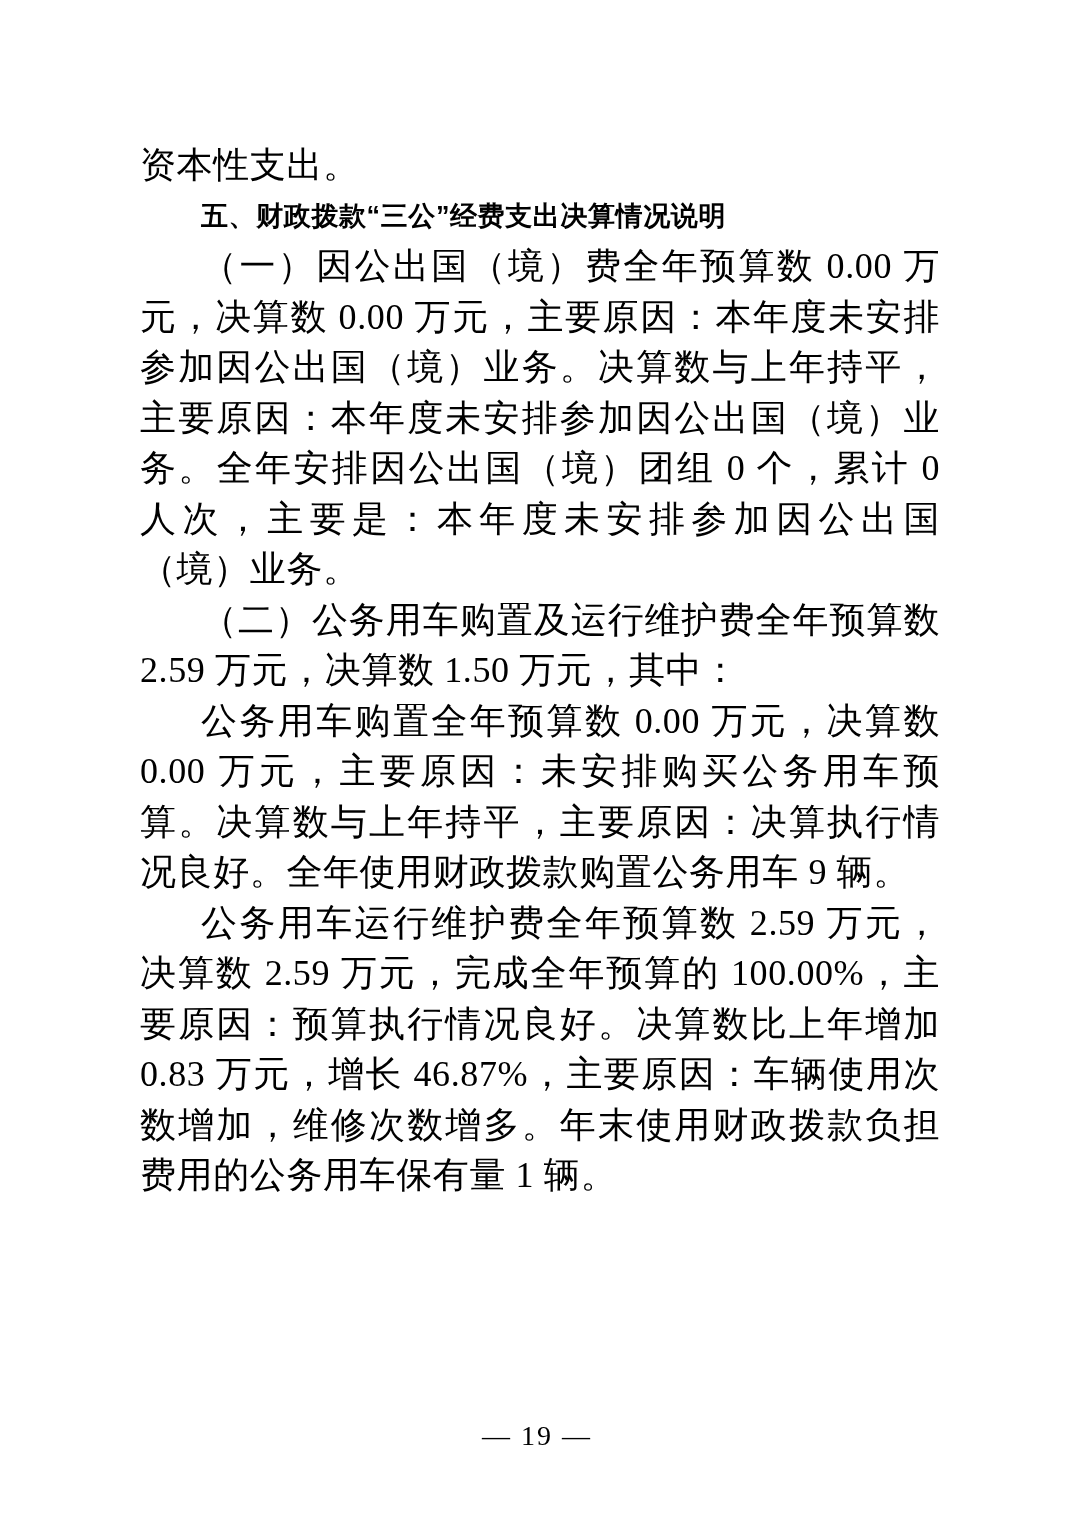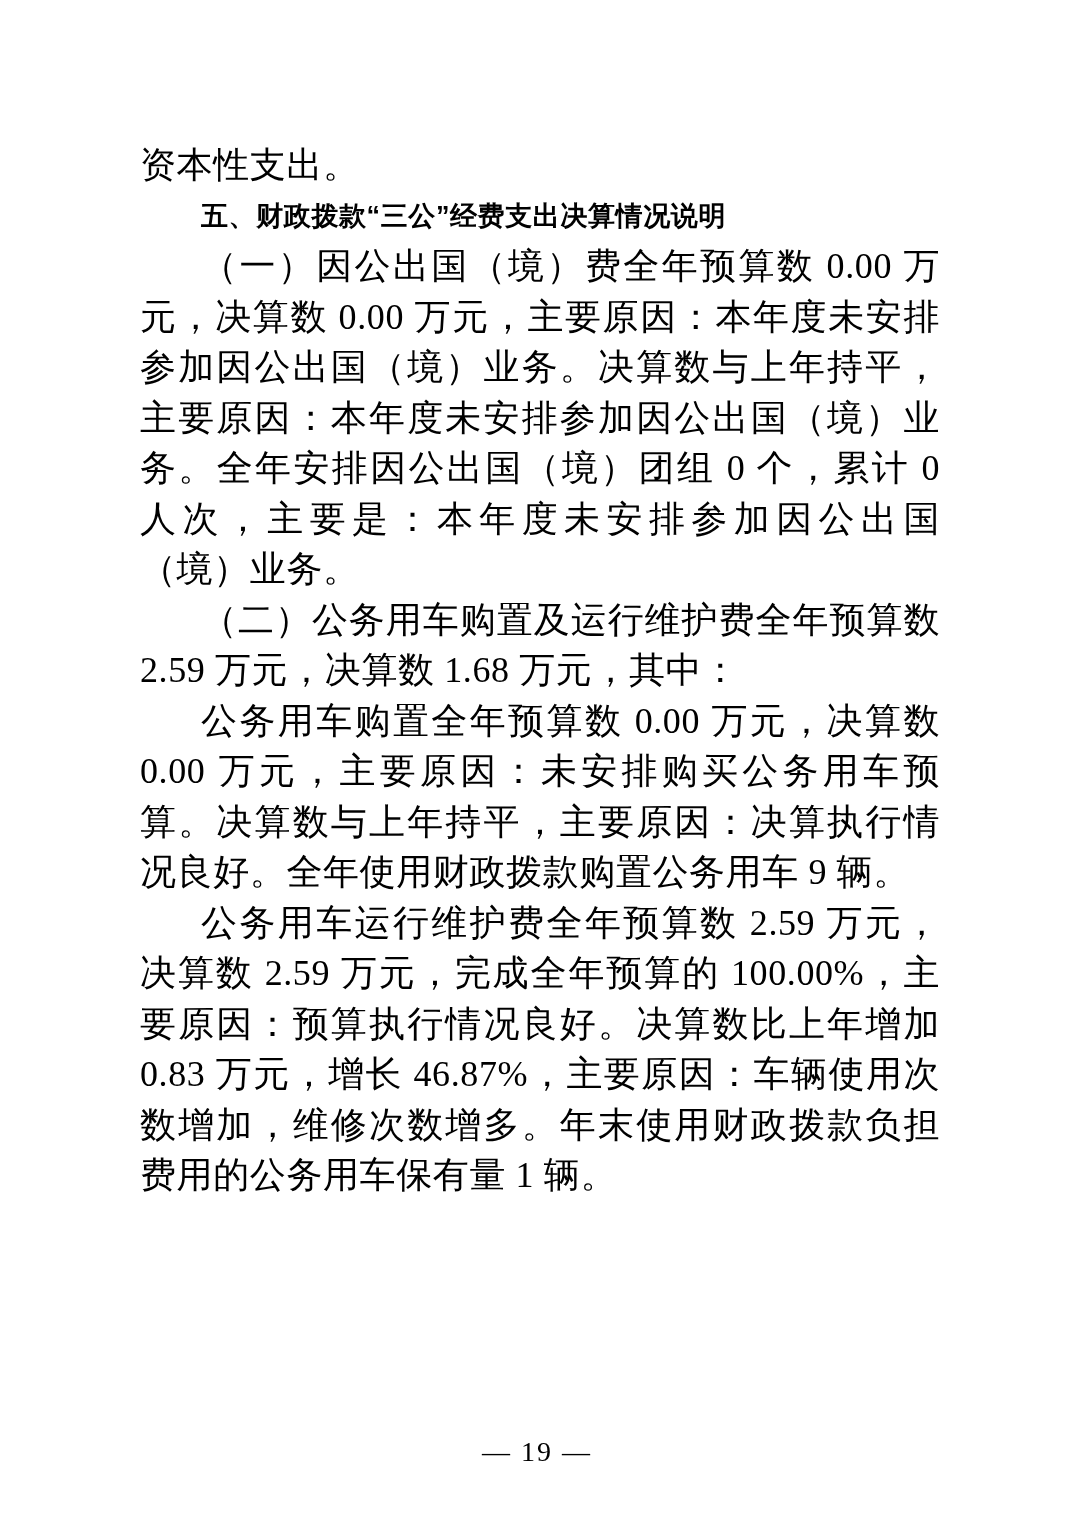--- a/index.html
+++ b/index.html
@@ -50,38 +50,37 @@
   }
   .footer {
     position: absolute;
     left: 0;
     right: 0;
     top: 1420px;
     text-align: center;
     font-size: 28px;
     letter-spacing: 2px;
     font-family: "Liberation Serif", "DejaVu Serif", serif;
-    margin-top: 16px;
   }
 </style>
 </head>
 <body>
 
 <div class="page">
 
   <div class="content">
 
     <p class="para block">资本性支出。</p>
 
     <p class="heading block">五、财政拨款“三公”经费支出决算情况说明</p>
 
 
     <p class="para indent block">（一）因公出国（境）费全年预算数 0.00 万元，决算数 0.00 万元，主要原因：本年度未安排参加因公出国（境）业务。决算数与上年持平，主要原因：本年度未安排参加因公出国（境）业务。全年安排因公出国（境）团组 0 个，累计 0 人次，主要是：本年度未安排参加因公出国（境）业务。</p>
 
-    <p class="para indent block">（二）公务用车购置及运行维护费全年预算数 2.59 万元，决算数 1.68 万元，其中：</p>
+    <p class="para indent block">（二）公务用车购置及运行维护费全年预算数 2.59 万元，决算数 1.50 万元，其中：</p>
 
     <p class="para indent block">公务用车购置全年预算数 0.00 万元，决算数 0.00 万元，主要原因：未安排购买公务用车预算。决算数与上年持平，主要原因：决算执行情况良好。全年使用财政拨款购置公务用车 9 辆。</p>
 
     <p class="para indent block">公务用车运行维护费全年预算数 2.59 万元，决算数 2.59 万元，完成全年预算的 100.00%，主要原因：预算执行情况良好。决算数比上年增加 0.83 万元，增长 46.87%，主要原因：车辆使用次数增加，维修次数增多。年末使用财政拨款负担费用的公务用车保有量 1 辆。</p>
 
 
   </div>
 
   <div class="footer">— 19 —</div>
 

